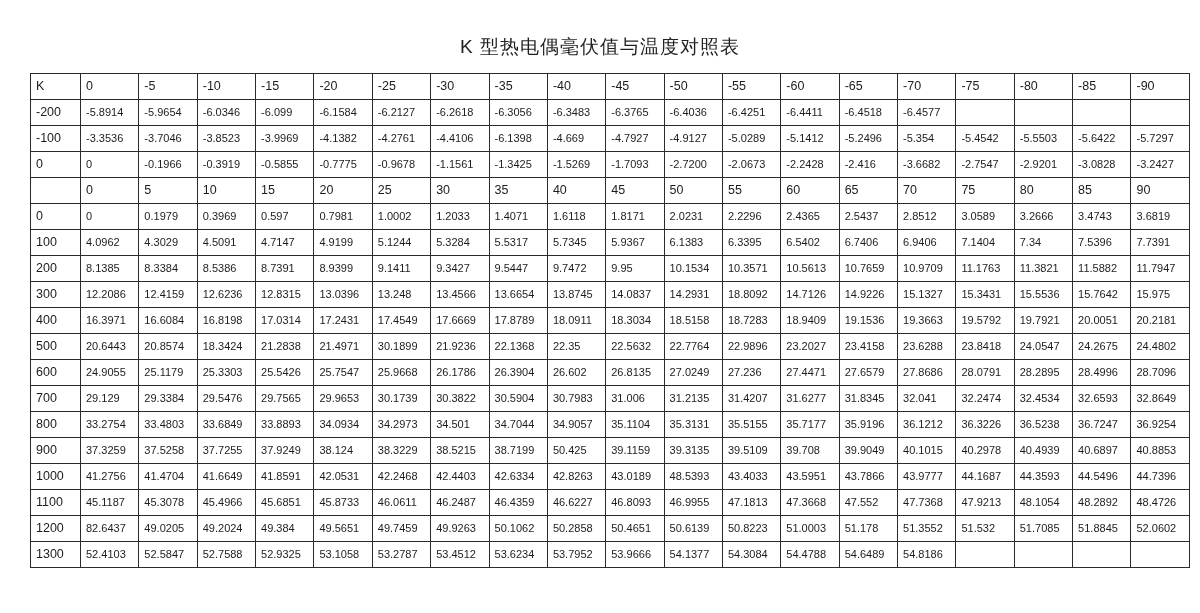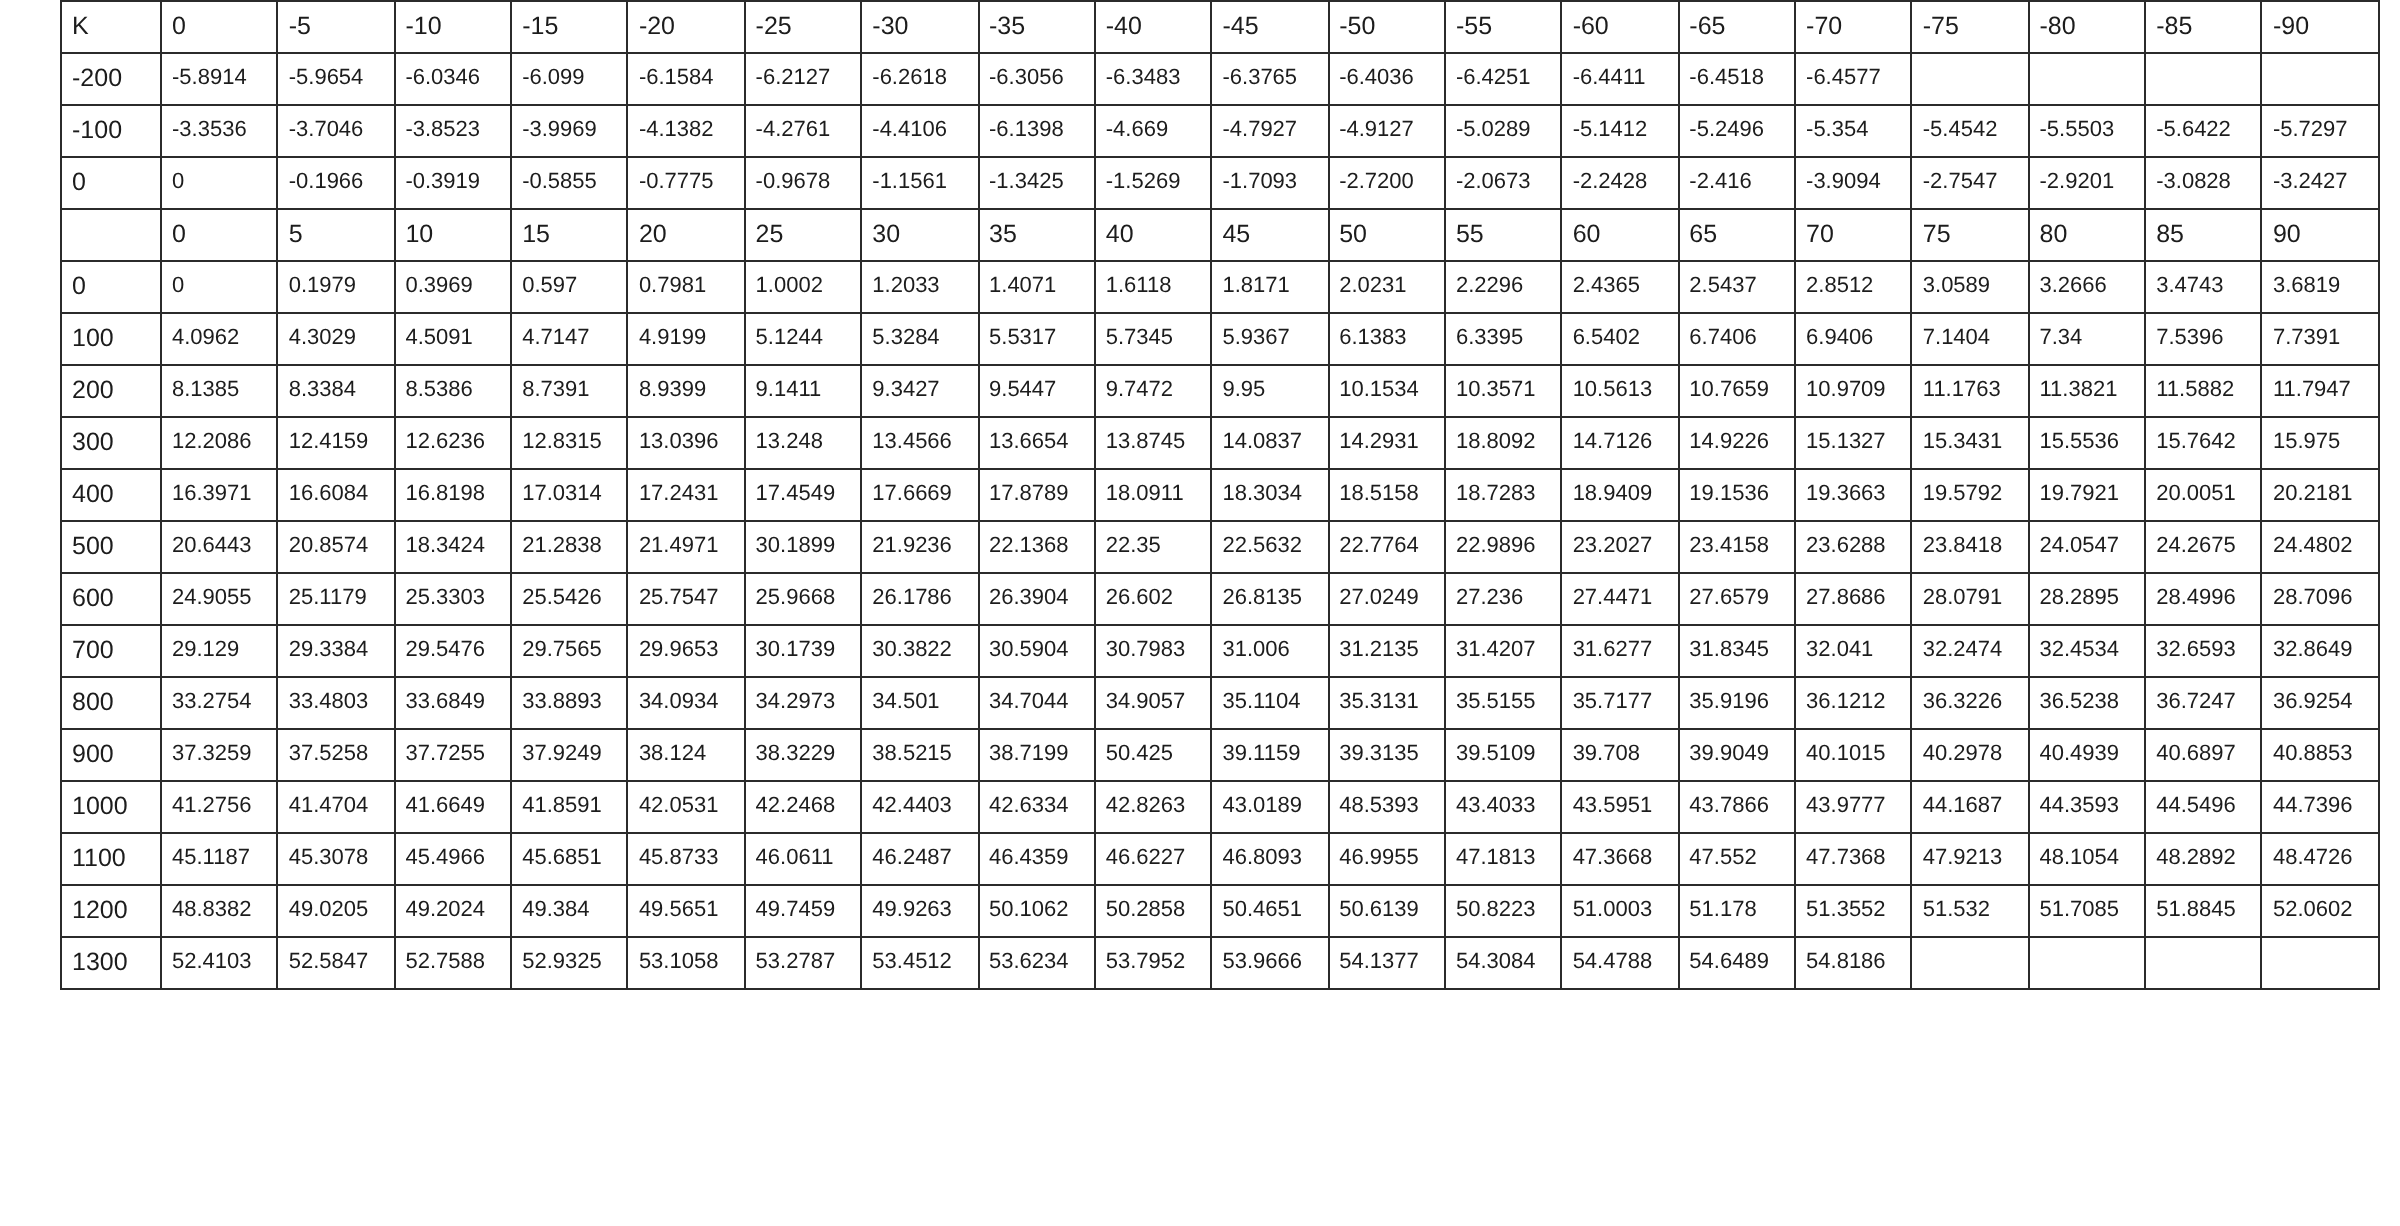--- a/index.html
+++ b/index.html
@@ -46,20 +46,21 @@
   table.tc-table tr.header-row td,
   table.tc-table tr.subheader-row td,
   table.tc-table td.row-label {
     font-size: 12.5px;
   }
 </style>
 </head>
 <body>
 
 <div class="page">
+  <h1 class="title">K 型热电偶毫伏值与温度对照表</h1>
   <table class="tc-table">
     <colgroup>
       <col style="width:50px">
     <col>
         <col>
         <col>
         <col>
         <col>
         <col>
         <col>
@@ -152,21 +153,21 @@
           <td>-0.7775</td>
           <td>-0.9678</td>
           <td>-1.1561</td>
           <td>-1.3425</td>
           <td>-1.5269</td>
           <td>-1.7093</td>
           <td>-2.7200</td>
           <td>-2.0673</td>
           <td>-2.2428</td>
           <td>-2.416</td>
-          <td>-3.9094</td>
+          <td>-3.6682</td>
           <td>-2.7547</td>
           <td>-2.9201</td>
           <td>-3.0828</td>
           <td>-3.2427</td>
         </tr>
         <tr class="subheader-row">
           <td class="row-label"></td>
           <td>0</td>
           <td>5</td>
           <td>10</td>
@@ -446,21 +447,21 @@
           <td>47.3668</td>
           <td>47.552</td>
           <td>47.7368</td>
           <td>47.9213</td>
           <td>48.1054</td>
           <td>48.2892</td>
           <td>48.4726</td>
         </tr>
         <tr class="data-row">
           <td class="row-label">1200</td>
-          <td>48.8382</td>
+          <td>82.6437</td>
           <td>49.0205</td>
           <td>49.2024</td>
           <td>49.384</td>
           <td>49.5651</td>
           <td>49.7459</td>
           <td>49.9263</td>
           <td>50.1062</td>
           <td>50.2858</td>
           <td>50.4651</td>
           <td>50.6139</td>

